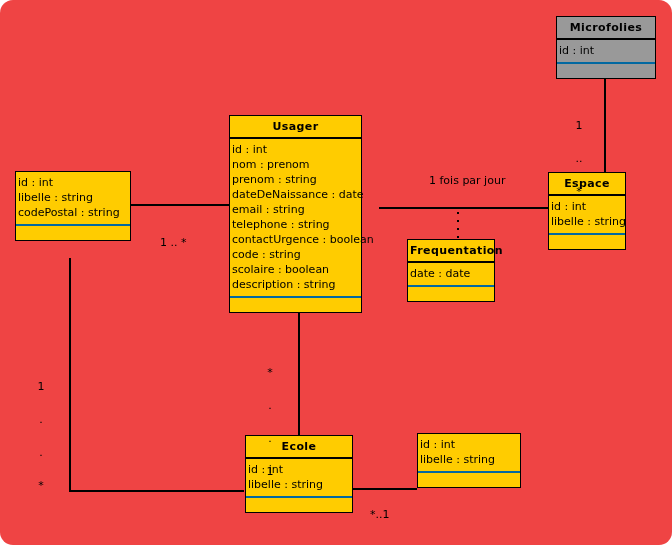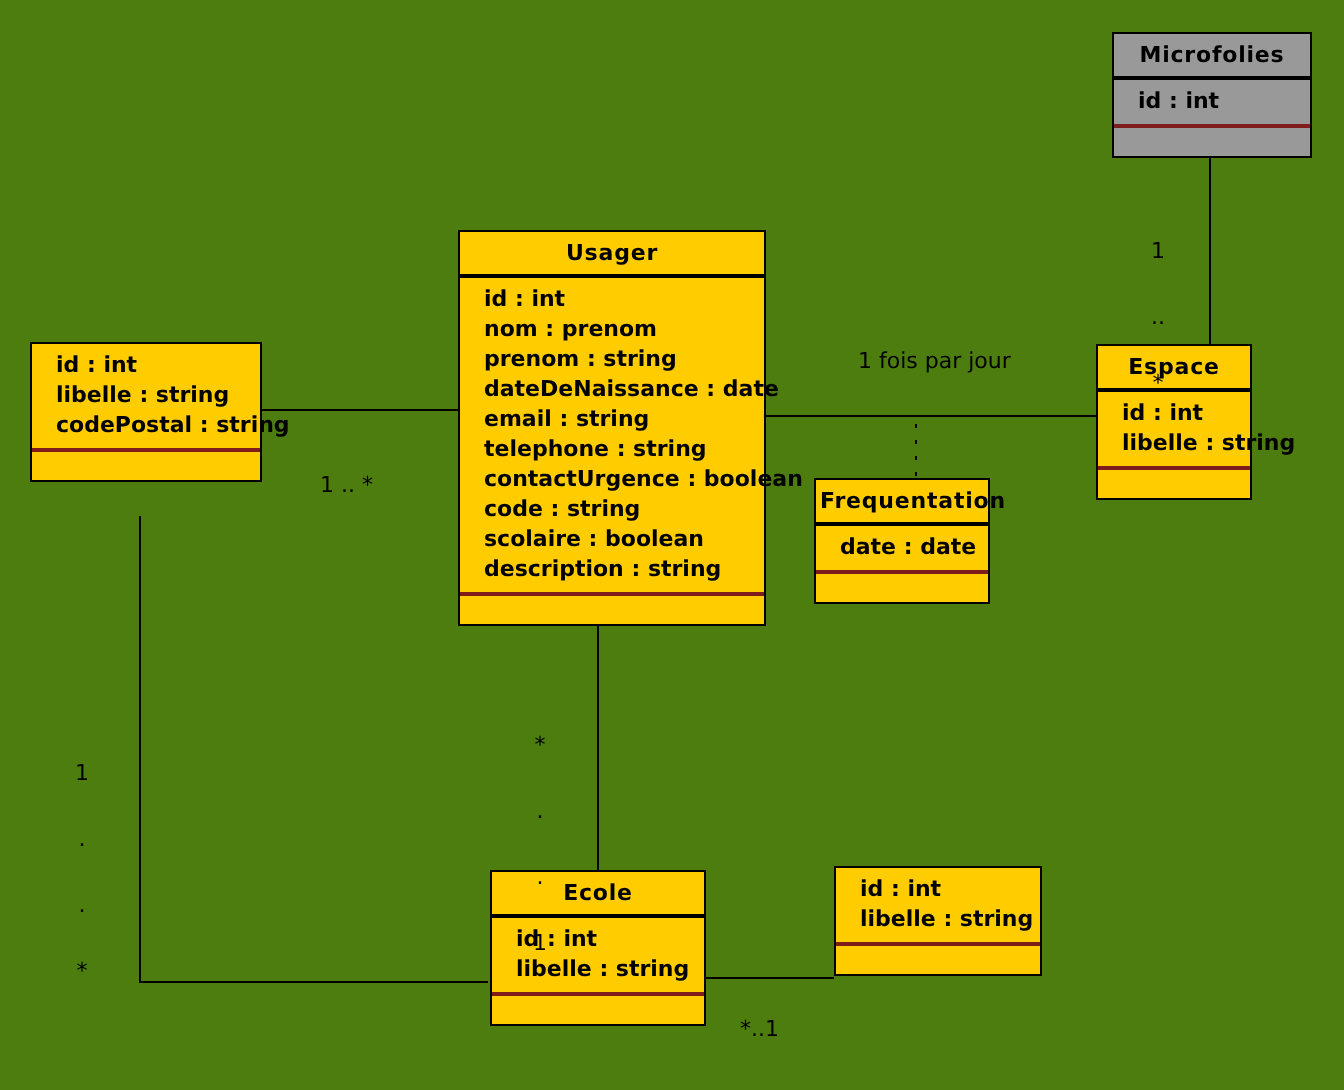--- a/index.html
+++ b/index.html
@@ -4,23 +4,24 @@
 <style>
   html, body {
     margin: 0;
     padding: 0;
     background: #ffffff;
   }
   #canvas {
     position: relative;
     width: 672px;
     height: 545px;
-    background: #4d7c0f;
+    background: #ef4444;
     font-family: "DejaVu Sans", sans-serif;
     overflow: hidden;
+    border-radius: 13px;
   }
   #edges {
     position: absolute;
     left: 0;
     top: 0;
     width: 672px;
     height: 545px;
   }
 
   
@@ -37,26 +38,25 @@
     text-align: center;
     font-weight: bold;
     font-size: 11px;
     color: #000000;
     letter-spacing: 0.4px;
     padding: 4px 2px 4px 2px;
     border-bottom: 2px solid #000000;
     line-height: 13px;
   }
   .uml-attrs {
-    padding: 3px 6px 4px 12px;
-    border-bottom: 2px solid #7f1d1d;
+    padding: 3px 6px 4px 2px;
+    border-bottom: 2px solid #0369a1;
     font-size: 11px;
     color: #000000;
     line-height: 15px;
-    font-weight: bold;
   }
   .uml-attr { white-space: nowrap; }
   .uml-ops {
     height: 14px;
   }
 
   
   .edge-label {
     position: absolute;
     font-size: 11px;
@@ -101,21 +101,21 @@
   </svg>
 
   <div class="uml-class gray" style="left:556px; top:16px; width:100px;">
     <div class="uml-title">Microfolies</div>
     <div class="uml-attrs">
       <div class="uml-attr">id : int</div>
     </div>
     <div class="uml-ops"></div>
   </div>
 
-  <div class="uml-class" style="left:229px; top:115px; width:154px;">
+  <div class="uml-class" style="left:229px; top:115px; width:133px;">
     <div class="uml-title">Usager</div>
     <div class="uml-attrs">
       <div class="uml-attr">id : int</div>
       <div class="uml-attr">nom : prenom</div>
       <div class="uml-attr">prenom : string</div>
       <div class="uml-attr">dateDeNaissance : date</div>
       <div class="uml-attr">email : string</div>
       <div class="uml-attr">telephone : string</div>
       <div class="uml-attr">contactUrgence : boolean</div>
       <div class="uml-attr">code : string</div>

